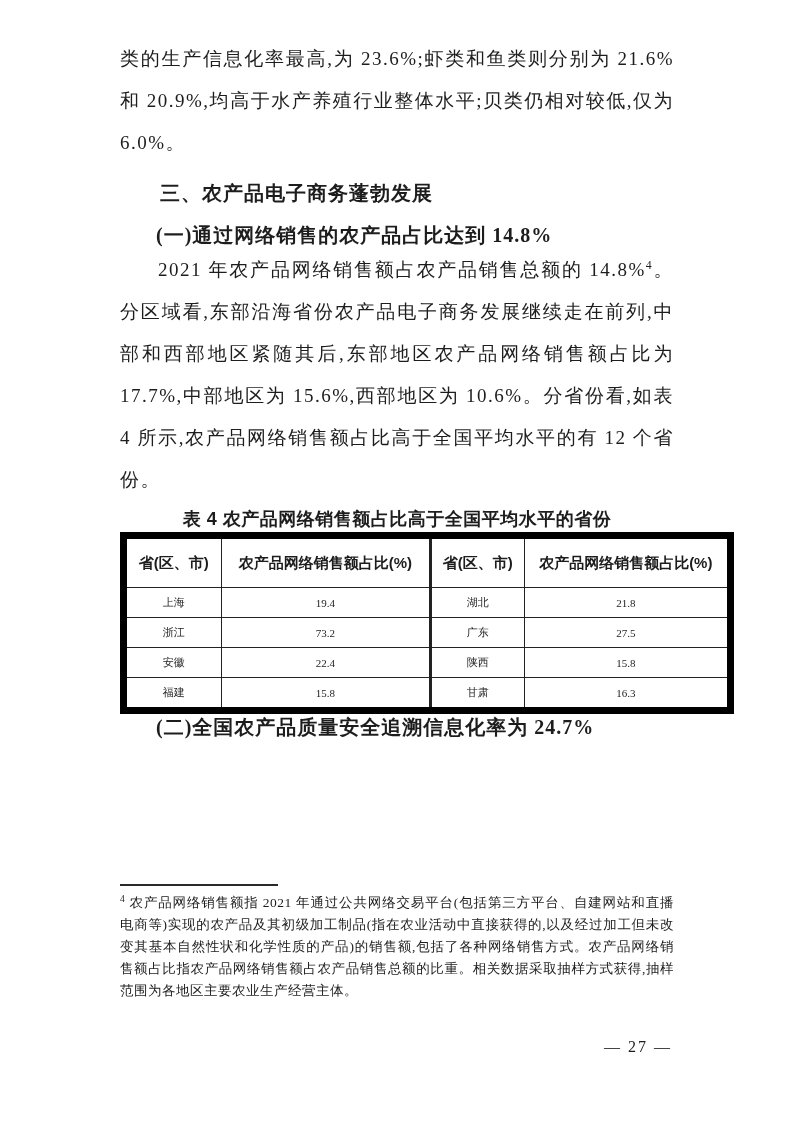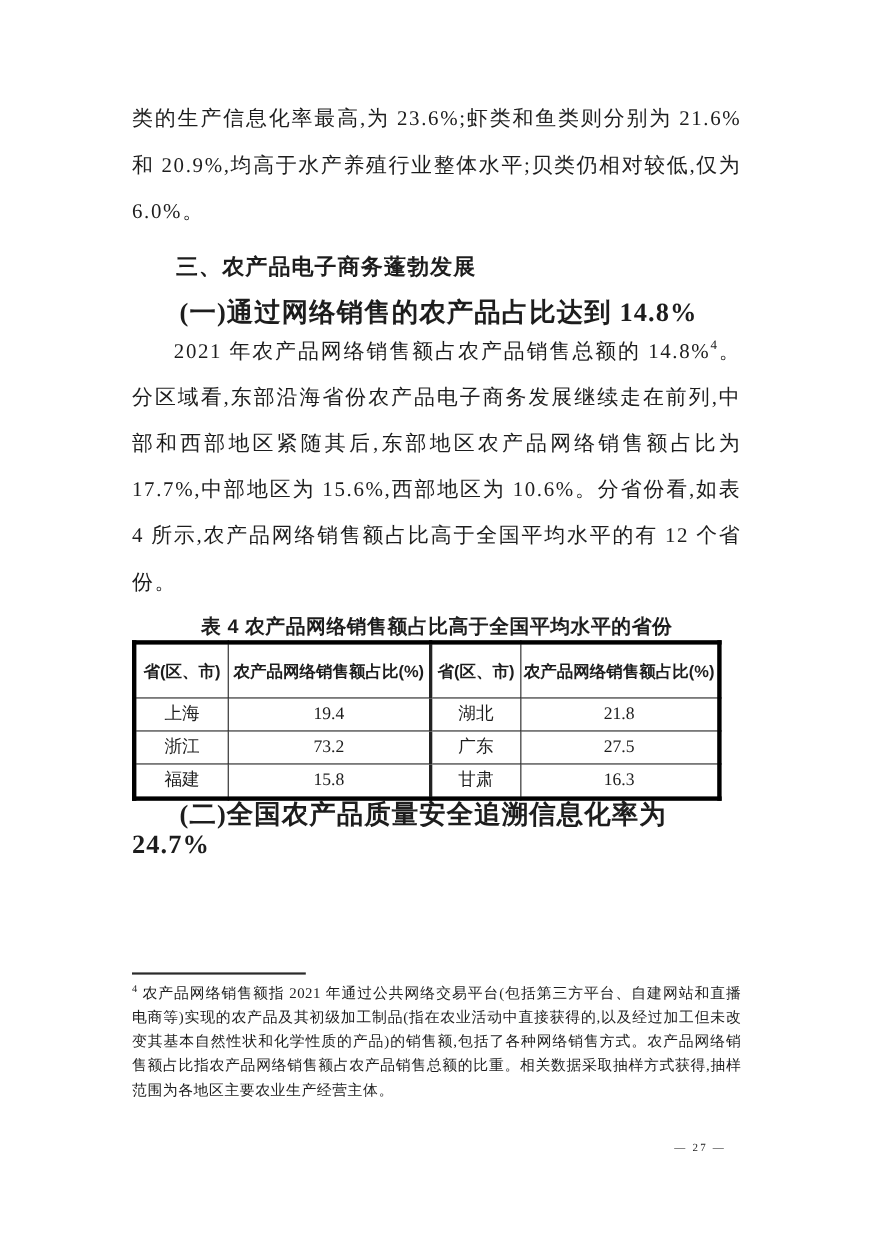--- a/index.html
+++ b/index.html
@@ -15,21 +15,21 @@
     overflow: hidden;
     font-family: "Liberation Serif", "DejaVu Serif", serif;
     color: #1d1d1d;
     box-sizing: border-box;
   }
   .content {
     position: absolute;
     left: 120px;
     top: 0;
     width: 554px;
-    padding-top: 88px;
+    padding-top: 38px;
   }
   p.body {
     margin: 0;
     font-size: 19px;
     line-height: 42px;
     text-align: justify;
     letter-spacing: 1.5px;
   }
   p.body.indent { text-indent: 2em; }
   .sec-heading {
@@ -38,21 +38,21 @@
     font-weight: bold;
     font-size: 20px;
     line-height: 27px;
     text-indent: 2em;
     letter-spacing: 1px;
   }
   .sub-heading {
     margin: 15px 0 0 0;
     font-family: "Liberation Serif", "DejaVu Serif", serif;
     font-weight: bold;
-    font-size: 24px;
+    font-size: 20px;
     line-height: 27px;
     text-indent: 1.8em;
     letter-spacing: 1px;
   }
   .para2 { margin-top: 14px; line-height: 41px; }
   sup.fn-ref {
     font-size: 0.62em;
     vertical-align: super;
     line-height: 0;
   }
@@ -60,41 +60,41 @@
     margin-top: 9px;
     margin-bottom: 4px;
     text-align: center;
     font-family: "Liberation Sans", "DejaVu Sans", sans-serif;
     font-weight: bold;
     font-size: 18px;
     line-height: 18px;
     letter-spacing: 0.5px;
   }
   table.prov-table {
-    width: 536px;
+    width: 614px;
     border-collapse: collapse;
     table-layout: fixed;
-    border: 4px solid #000000;
+    border: 7px solid #000000;
   }
   table.prov-table th, table.prov-table td {
     border: 1.5px solid #222222;
     text-align: center;
     vertical-align: middle;
     padding: 0 2px;
     overflow: hidden;
   }
   table.prov-table th {
     height: 48px;
     font-family: "Liberation Sans", "DejaVu Sans", sans-serif;
     font-weight: bold;
     font-size: 15px;
   }
   table.prov-table td {
     height: 29px;
-    font-size: 16px;
+    font-size: 11px;
     font-weight: normal;
   }
   .col-prov-l { width: 16.1%; }
   .col-pct-l  { width: 34.5%; }
   .col-prov-r { width: 15.4%; }
   .col-pct-r  { width: 34.0%; }
   .mid-divider { border-left: 3px solid #222222 !important; }
   .sub-heading.after-table { margin-top: 0; }
   .para3 { margin-top: 13px; }
   .footnote {
@@ -117,23 +117,23 @@
     letter-spacing: 0.5px;
   }
   .footnote-text sup {
     font-size: 0.7em;
     vertical-align: super;
     line-height: 0;
     margin-right: 4px;
   }
   .page-number {
     position: absolute;
-    right: 134px;
+    right: 122px;
     top: 1038px;
-    font-size: 10px;
+    font-size: 16px;
     letter-spacing: 2px;
     color: #1d1d1d;
   }
 </style>
 </head>
 <body>
 
 <div class="page">
   <div class="content">
 
@@ -169,20 +169,26 @@
           <td class="mid-divider">湖北</td>
           <td>21.8</td>
         </tr>
         <tr>
           <td>浙江</td>
           <td>73.2</td>
           <td class="mid-divider">广东</td>
           <td>27.5</td>
         </tr>
         <tr>
+          <td>安徽</td>
+          <td>22.4</td>
+          <td class="mid-divider">陕西</td>
+          <td>15.8</td>
+        </tr>
+        <tr>
           <td>福建</td>
           <td>15.8</td>
           <td class="mid-divider">甘肃</td>
           <td>16.3</td>
         </tr>
       </tbody>
     </table>
 
     <h3 class="sub-heading after-table">(二)全国农产品质量安全追溯信息化率为 24.7%</h3>
 

